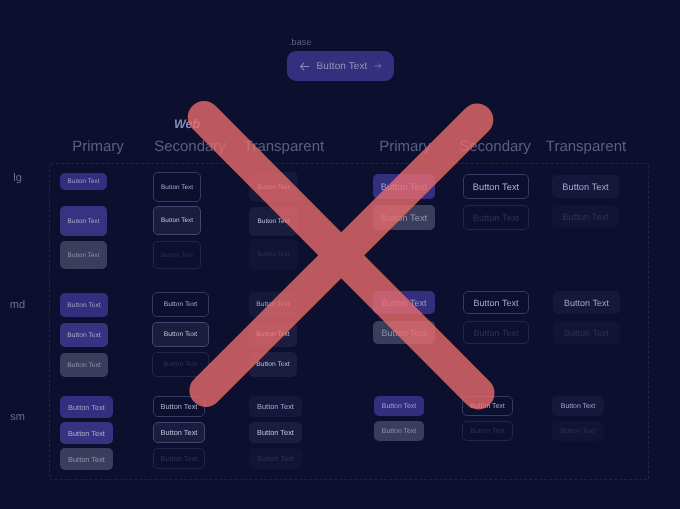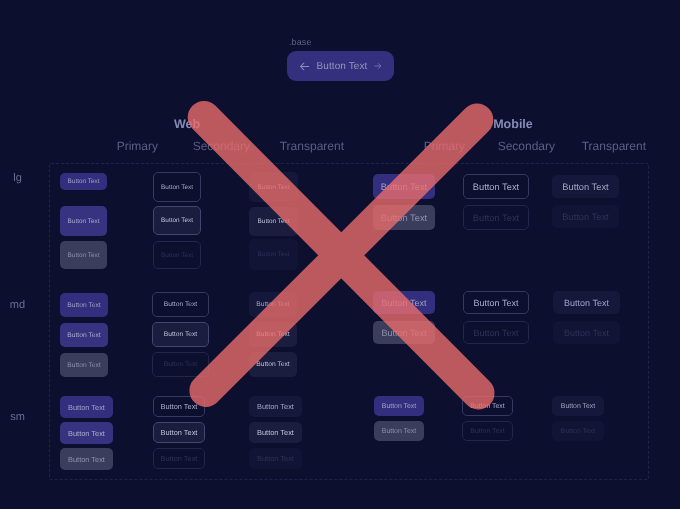--- a/index.html
+++ b/index.html
@@ -14,25 +14,25 @@
   #base-label{left:289px;top:37px;font-size:9px;color:#5d6288;letter-spacing:.1px;line-height:10px;}
   #base-button{left:287px;top:51px;width:107px;height:30px;border-radius:9px;
        background:#34307e;display:flex;align-items:center;justify-content:center;}
   #base-button .lbl{font-size:10px;color:#9398b8;letter-spacing:.1px;padding:0 7px;line-height:11px;}
   .arrow{display:block;}
   #arrow-left{width:11px;height:11px;opacity:.52;}
   #arrow-right{width:8px;height:8px;opacity:.42;}
 
   
   .sec-title{font-size:12.5px;font-weight:bold;color:#868cb8;top:118px;line-height:13px;}
-  #title-web{left:107px;width:160px;text-align:center;}
+  #title-web{left:107px;width:160px;text-align:center;font-style:italic;}
   #title-mobile{left:433px;width:160px;text-align:center;}
 
   
-  .col-head{font-size:12px;color:#5a5f85;top:141px;text-align:right;width:120px;line-height:11px;}
+  .col-head{font-size:15px;color:#5a5f85;top:141px;text-align:center;width:120px;line-height:11px;}
 
   
   .row-label{font-size:11px;color:#6a6f93;left:0;width:35px;text-align:center;line-height:12px;}
 
   
   #spec-frame{left:49px;top:163px;width:600px;height:317px;
        border:1px dashed #20244a;border-radius:2px;box-sizing:border-box;}
 
   
   .btn{position:absolute;display:flex;align-items:center;justify-content:center;
@@ -55,21 +55,20 @@
     </span>
     <span class="lbl">Button Text</span>
     <span>
       <svg id="arrow-right" class="arrow" viewBox="0 0 16 16" fill="none" stroke="#e2e5f2" stroke-width="1.6" stroke-linecap="round" stroke-linejoin="round">
           <path d="M2 8h11.4M9 3.2 13.8 8 9 12.8"></path>
         </svg>
     </span>
   </div>
 
   <div class="abs sec-title" id="title-web">Web</div>
-  <div class="abs sec-title" id="title-mobile">Mobile</div>
 
   <div class="abs col-head" style="left:38px">Primary</div>
   <div class="abs col-head" style="left:130px">Secondary</div>
   <div class="abs col-head" style="left:224px">Transparent</div>
   <div class="abs col-head" style="left:345px">Primary</div>
   <div class="abs col-head" style="left:435px">Secondary</div>
   <div class="abs col-head" style="left:526px">Transparent</div>
 
   <div class="abs row-label" style="top:172px">lg</div>
   <div class="abs row-label" style="top:299px">md</div>

